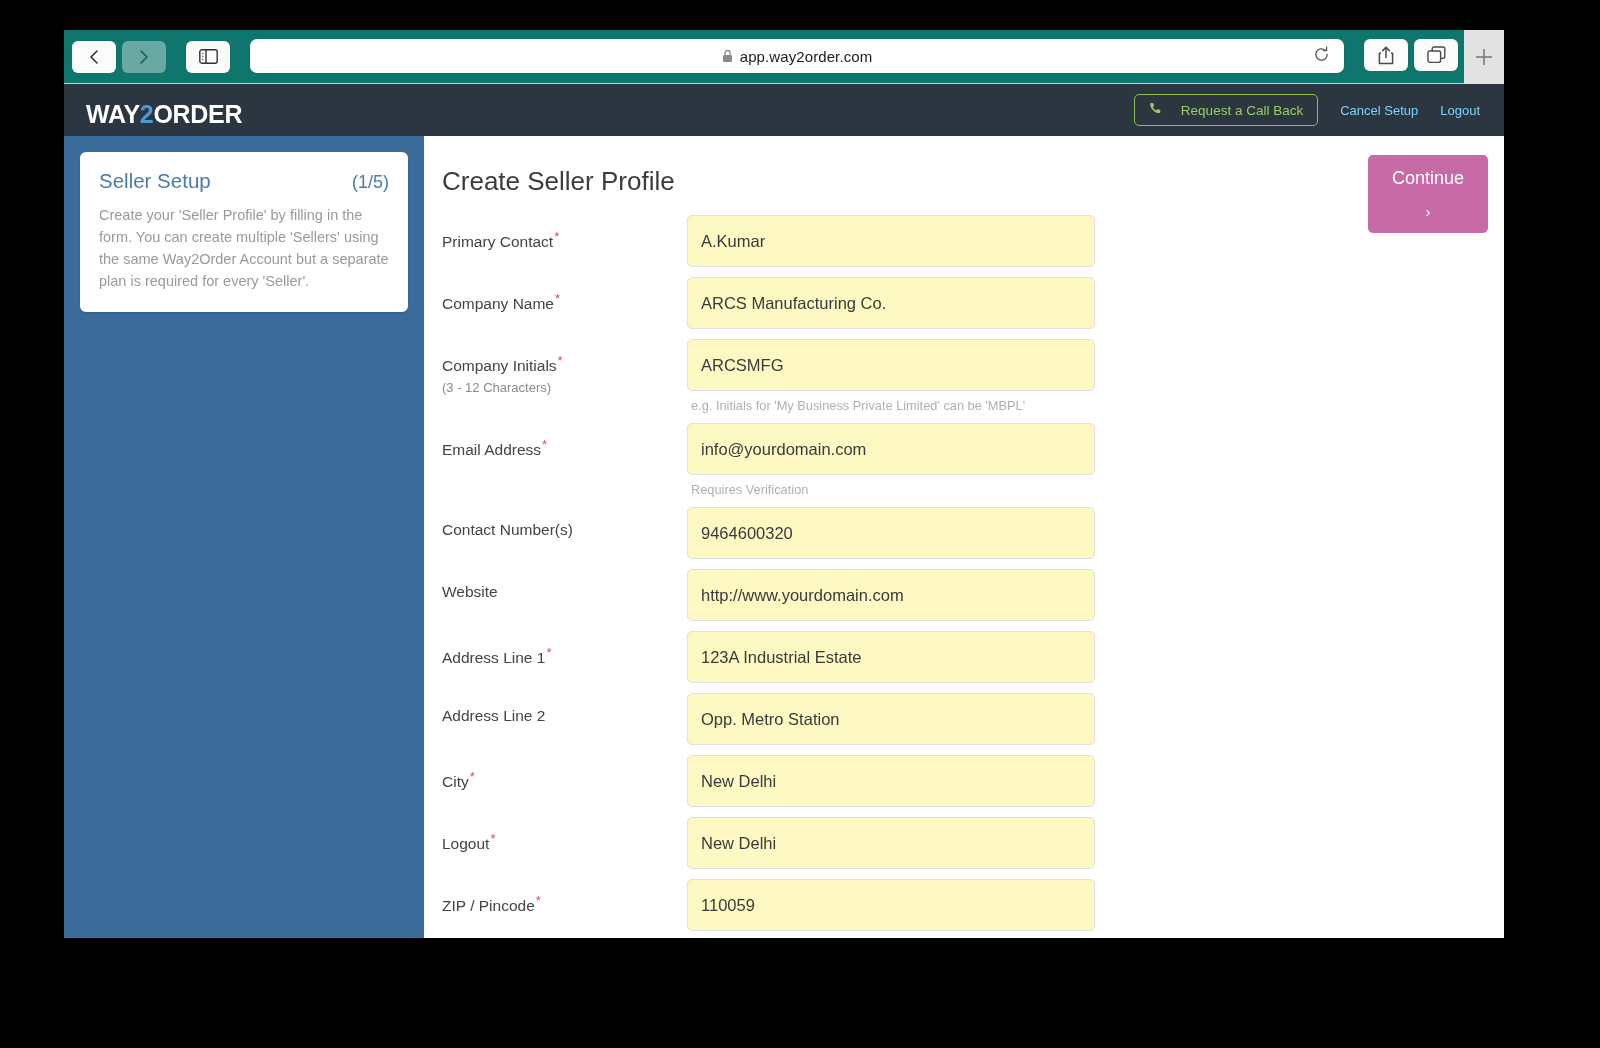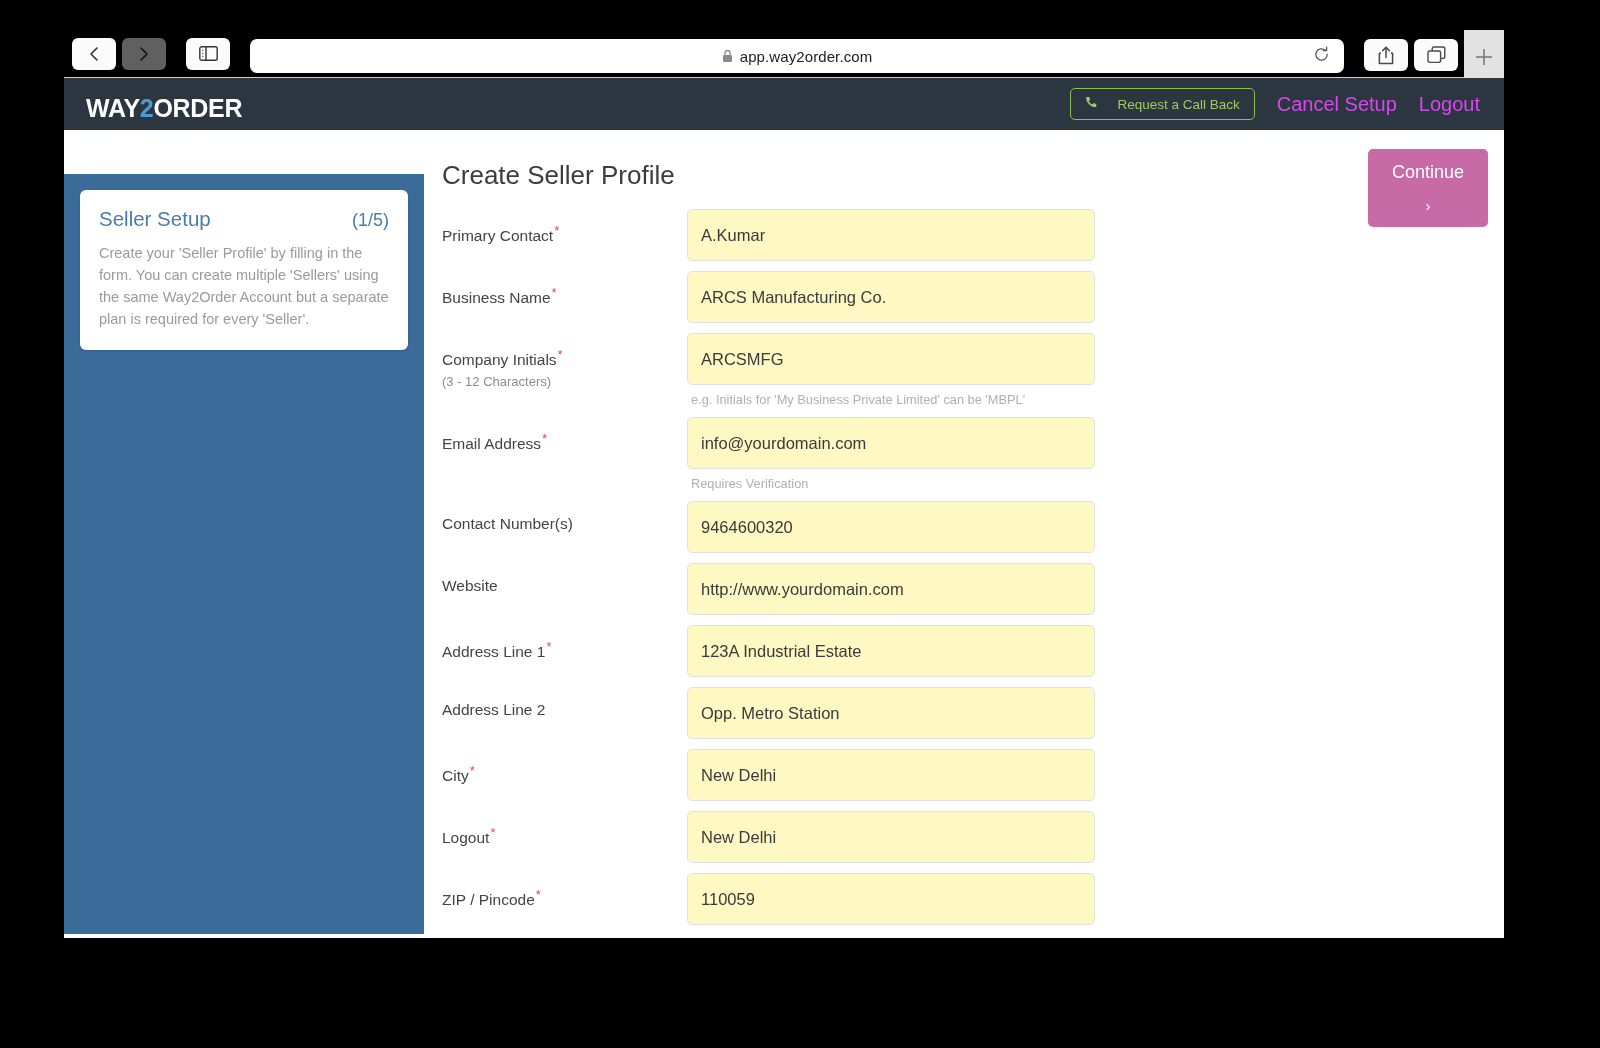--- a/index.html
+++ b/index.html
@@ -15,22 +15,22 @@
     position: absolute;
     left: 64px; top: 30px;
     width: 1440px; height: 908px;
     background: #fff;
     overflow: hidden;
   }
 
   
   #browser-chrome {
     position: relative;
-    height: 48px;
-    background: #000000;
+    height: 54px;
+    background: #0f766e;
     border-bottom: 1px solid #cfcfcf;
     display: flex;
     align-items: center;
     padding: 0 8px;
   }
   .chrome-btn {
     width: 44px; height: 32px;
     background: #fbfbfb;
     border-radius: 6px;
     display: flex; align-items: center; justify-content: center;
@@ -111,37 +111,36 @@
   #callback-btn {
     display: flex; align-items: center; gap: 19px;
     border: 1px solid #8bc34a;
     border-radius: 5px;
     padding: 7px 14px;
     color: #9ccc65;
     font-size: 13.5px;
     background: transparent;
   }
   .header-link {
-    color: #d946ef;
-    font-size: 20px;
+    color: #7dd3fc;
+    font-size: 13px;
   }
 
   
   #app-body {
     display: flex;
     height: calc(908px - 52px - 52px);
   }
 
   
   #sidebar {
     width: 360px;
     flex: 0 0 360px;
     background: #3b6b99;
     padding: 16px;
-    margin-top: 44px;
   }
   #sidebar-card {
     background: #fff;
     border-radius: 6px;
     padding: 17px 19px 20px 19px;
     box-shadow: 0 1px 2px rgba(0,0,0,0.12);
   }
   #sidebar-card-head {
     display: flex;
     align-items: baseline;
@@ -390,21 +389,21 @@
 
       <div id="form">
           <div class="field-row">
             <div class="field-label-col">
               <div class="field-label"><span>Primary Contact</span><span class="req">*</span></div>
             </div>
             <div class="field-input-col"><input type="text" class="text-input" value="A.Kumar" style=""></div>
           </div>
           <div class="field-row">
             <div class="field-label-col">
-              <div class="field-label"><span>Business Name</span><span class="req">*</span></div>
+              <div class="field-label"><span>Company Name</span><span class="req">*</span></div>
             </div>
             <div class="field-input-col"><input type="text" class="text-input" value="ARCS Manufacturing Co." style=""></div>
           </div>
           <div class="field-row">
             <div class="field-label-col">
               <div class="field-label"><span>Company Initials</span><span class="req">*</span></div>
               <div class="field-sublabel">(3 - 12 Characters)</div>
             </div>
             <div class="field-input-col"><input type="text" class="text-input" value="ARCSMFG" style=""><div class="field-hint">e.g. Initials for 'My Business Private Limited' can be 'MBPL'</div></div>
           </div>

